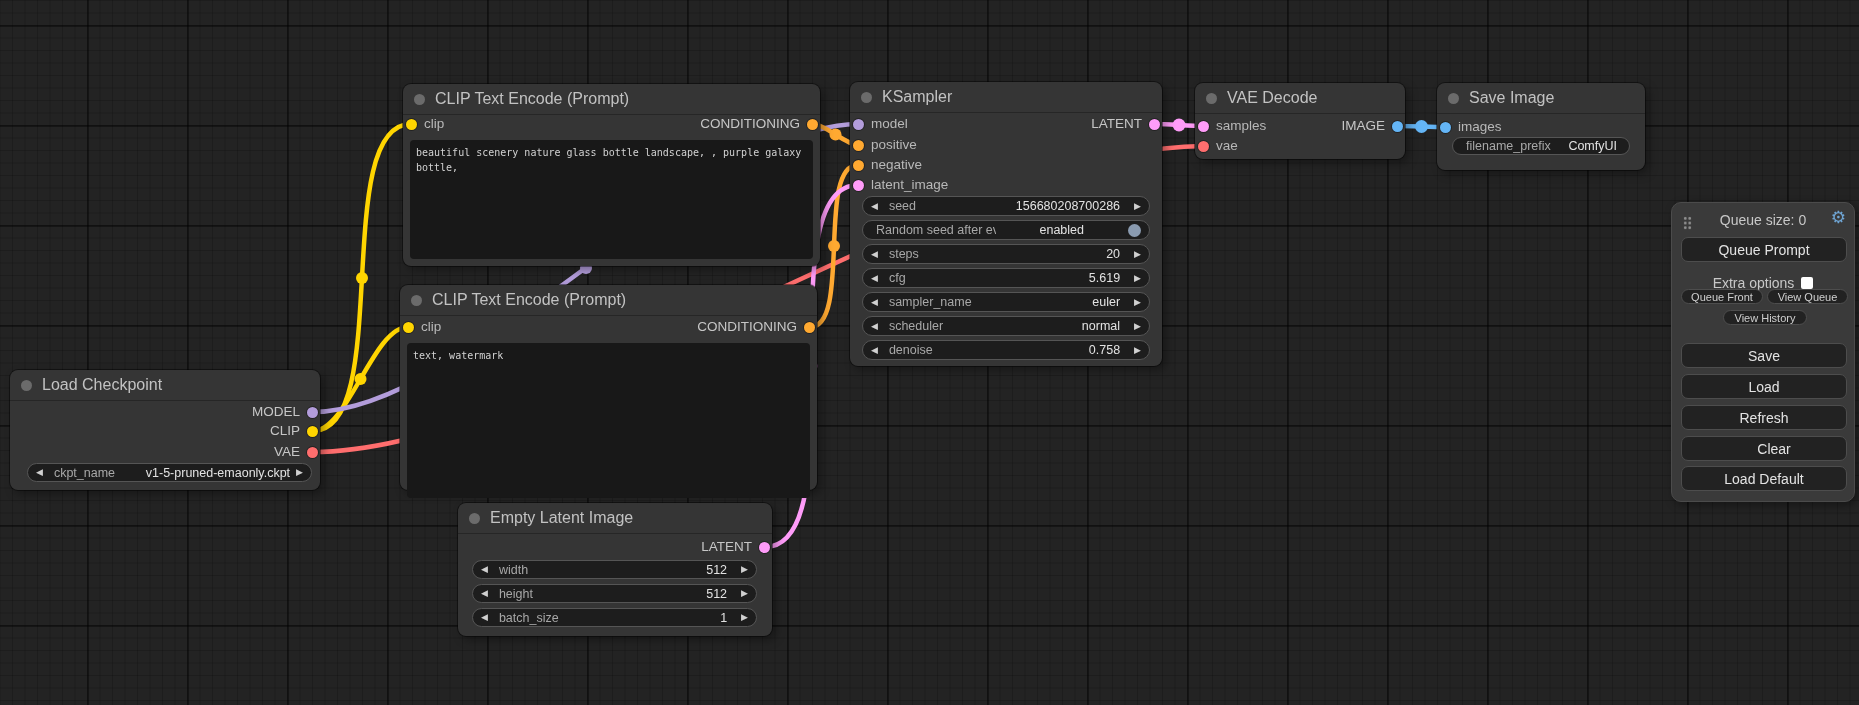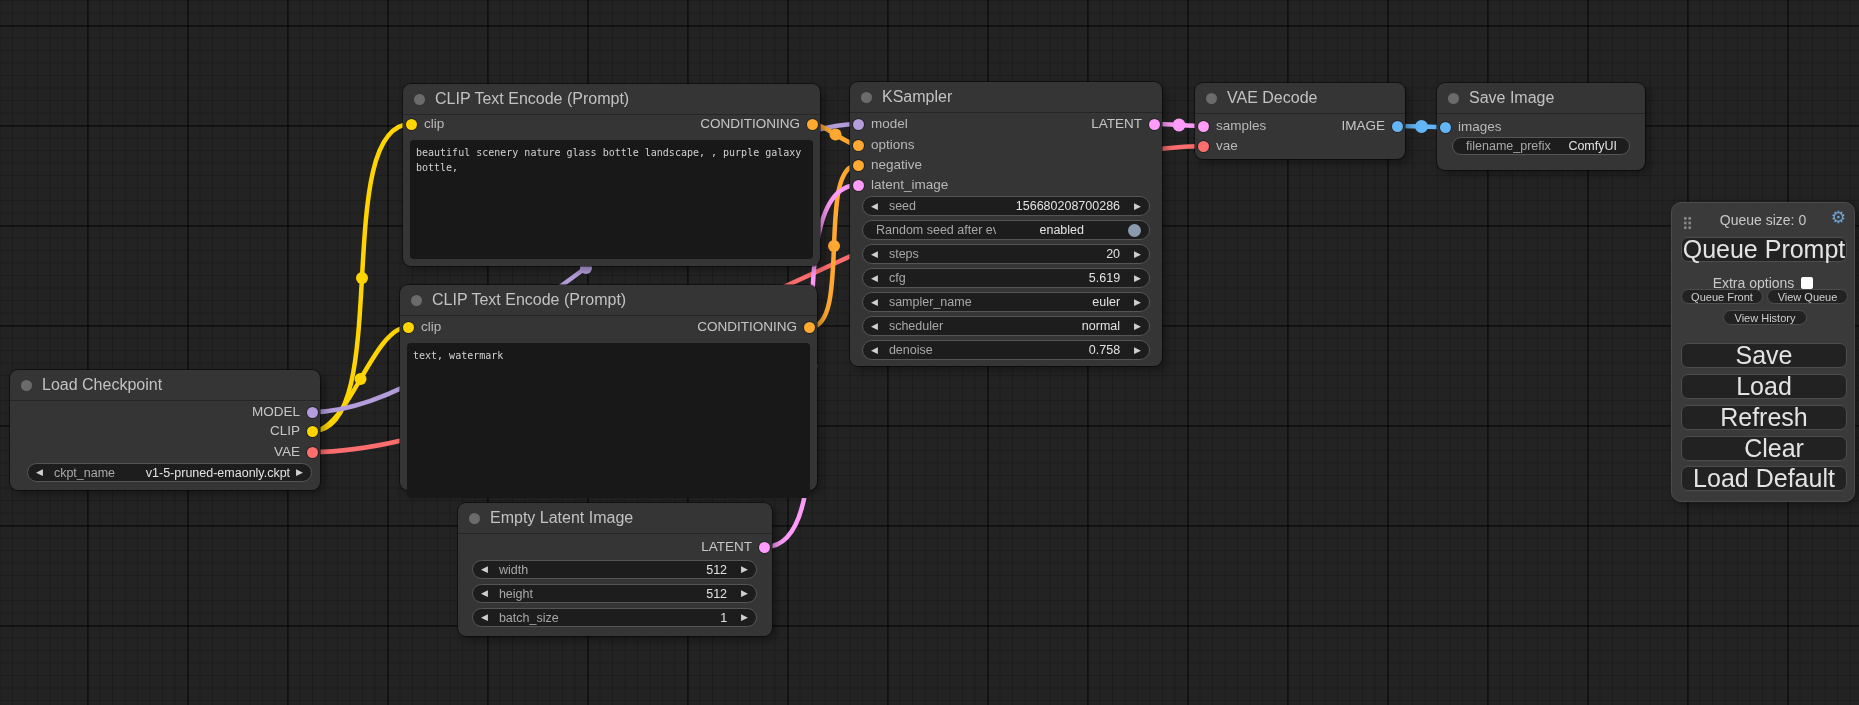--- a/index.html
+++ b/index.html
@@ -55,21 +55,21 @@
   }
   .qheader{position:absolute;top:9px;left:0;width:100%;text-align:center;font-size:14px;color:#c8c8c8;}
   .qhandle{
     position:absolute;left:11px;top:13px;width:9px;height:14px;
     background-image:radial-gradient(circle,#909090 1.1px,transparent 1.6px);
     background-size:4.5px 4.7px;
   }
   .qgear{position:absolute;right:8px;top:6px;font-size:17px;line-height:17px;}
   .qbtn{
     position:absolute;left:9px;width:166px;height:25px;background:#222;
-    border:1px solid #4d4d4d;border-radius:7px;color:#e3e3e3;font-size:25px;
+    border:1px solid #4d4d4d;border-radius:7px;color:#e3e3e3;font-size:14px;
     display:flex;align-items:center;justify-content:center;box-sizing:border-box;
     font-family:"Liberation Sans",sans-serif;
   }
   .qpill{
     position:absolute;height:15px;background:#222;border:1px solid #4d4d4d;border-radius:9px;
     color:#cfcfcf;font-size:11px;display:flex;align-items:center;justify-content:center;box-sizing:border-box;
   }
   .extra-row{position:absolute;top:72px;left:0;width:100%;display:flex;align-items:center;justify-content:center;gap:7px;font-size:14px;color:#c8c8c8;}
   .qcheck{width:12px;height:12px;background:#fff;border-radius:2px;}
 </style>
@@ -191,21 +191,21 @@
   <div class="node-title">
     <span class="title-dot"></span>
     <span>KSampler</span>
   </div>
   <div class="slot in" style="top:33px;">
     <span class="slot-dot" style="background: rgb(179, 157, 219);"></span>
     <span>model</span>
   </div>
   <div class="slot in" style="top:54px;">
     <span class="slot-dot" style="background: rgb(255, 169, 49);"></span>
-    <span>options</span>
+    <span>positive</span>
   </div>
   <div class="slot in" style="top:74px;">
     <span class="slot-dot" style="background: rgb(255, 169, 49);"></span>
     <span>negative</span>
   </div>
   <div class="slot in" style="top:94px;">
     <span class="slot-dot" style="background: rgb(255, 156, 249);"></span>
     <span>latent_image</span>
   </div>
   <div class="slot out" style="top:33px;">

